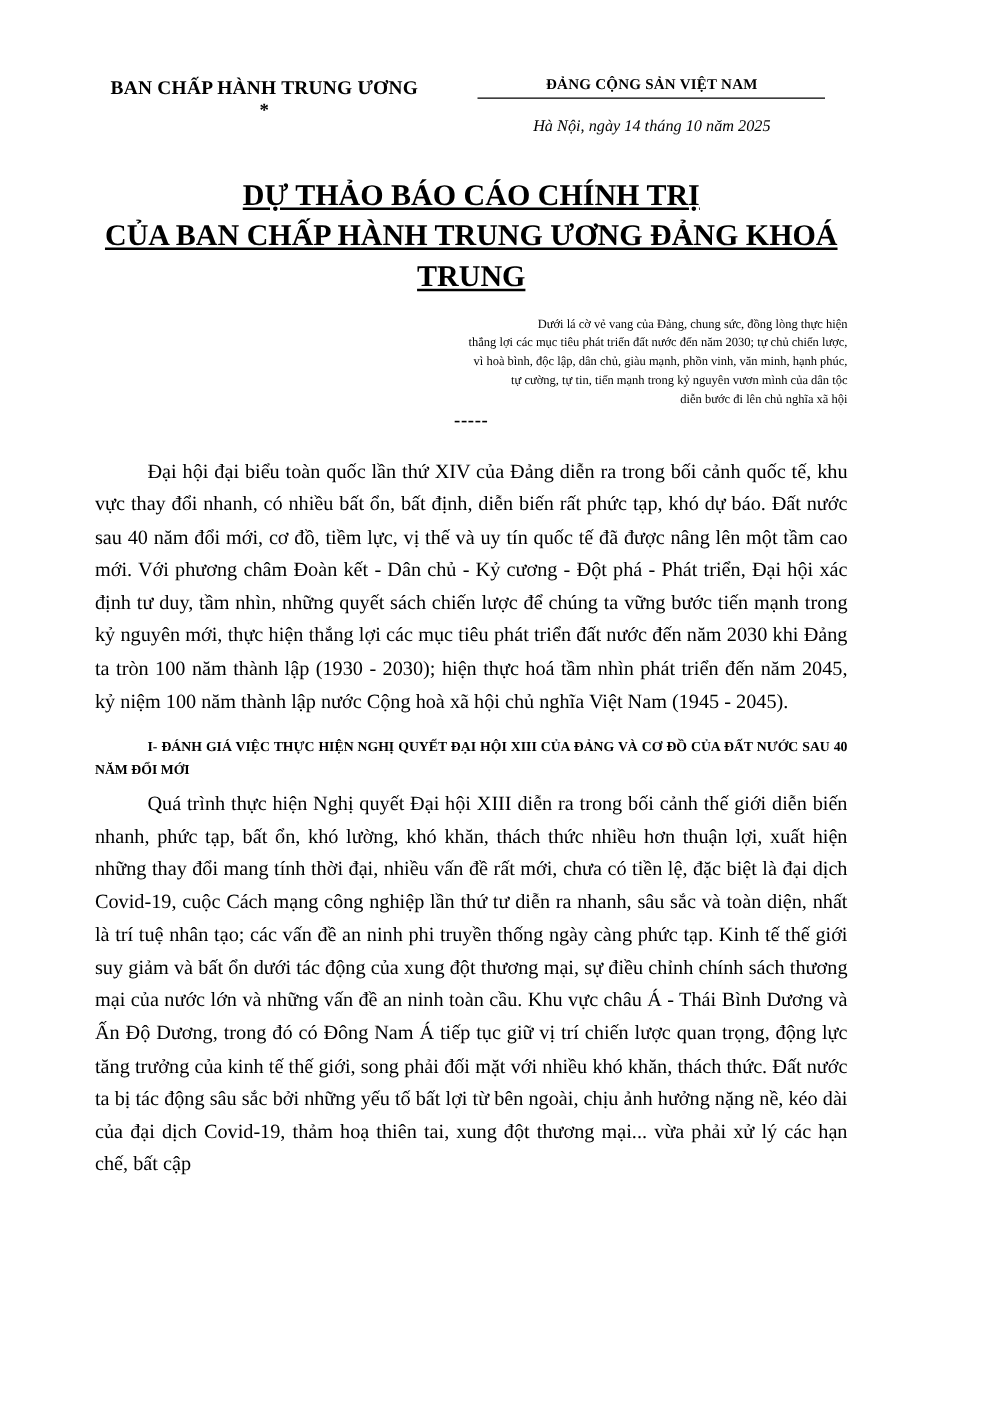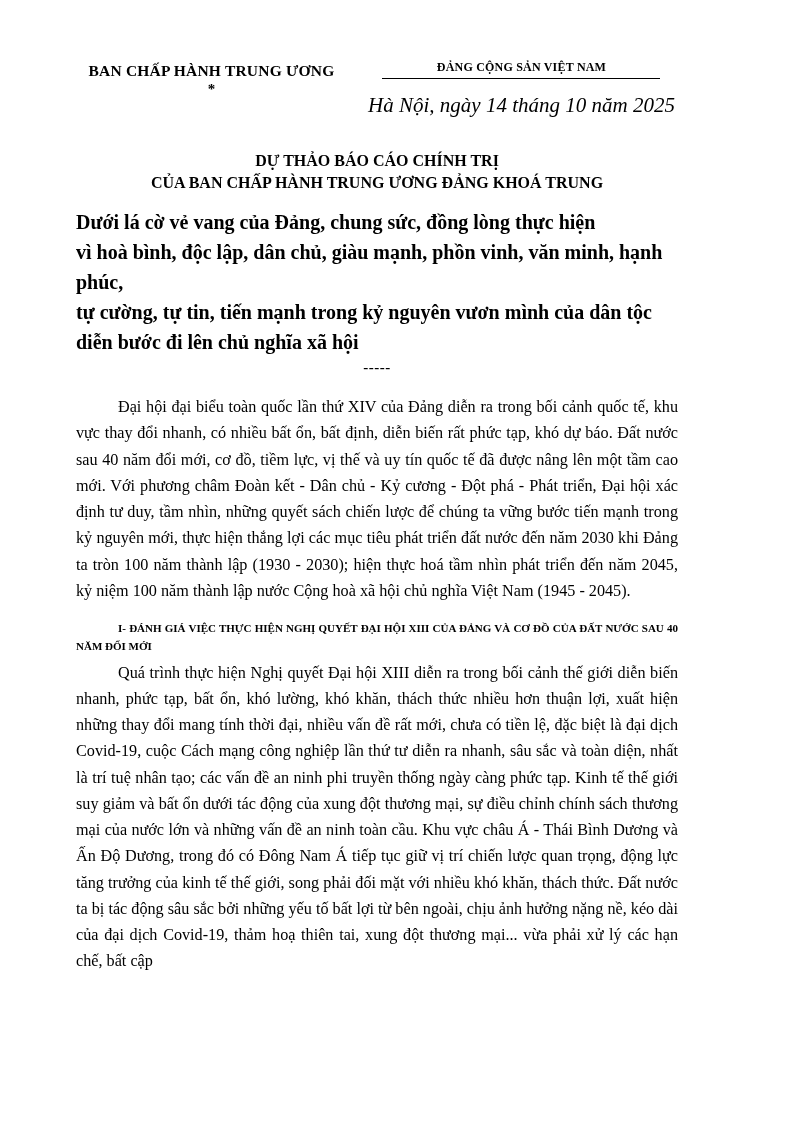--- a/index.html
+++ b/index.html
@@ -59,39 +59,40 @@
     padding-bottom: 2px;
   }
   .rule {
     width: 278px;
     height: 1px;
     background: #000;
     margin: 1px auto 0 auto;
   }
   .header-right .place-date {
     font-style: italic;
-    font-size: 21px;
+    font-size: 13px;
     margin-top: 14px;
     white-space: nowrap;
   }
 
   
   .title-block {
     text-align: center;
     margin-top: 32px;
   }
   .title-block .main-title {
     font-weight: bold;
-    font-size: 16px;
+    font-size: 24px;
     line-height: 1.35;
+    text-decoration: underline;
   }
   .slogan {
-    text-align: left;
-    font-weight: bold;
-    font-size: 20px;
+    text-align: right;
+    font-weight: normal;
+    font-size: 10px;
     line-height: 1.5;
     margin-top: 14px;
   }
   .dashes {
     text-align: center;
     font-weight: bold;
     font-size: 15px;
     letter-spacing: 0.5px;
     margin-top: 2px;
   }
@@ -138,20 +139,21 @@
     </div>
   </div>
 
   <div class="title-block">
     <div class="main-title">DỰ THẢO BÁO CÁO CHÍNH TRỊ</div>
     <div class="main-title">CỦA BAN CHẤP HÀNH TRUNG ƯƠNG ĐẢNG KHOÁ TRUNG</div>
   </div>
 
   <div class="slogan">
     <div>Dưới lá cờ vẻ vang của Đảng, chung sức, đồng lòng thực hiện</div>
+    <div>thắng lợi các mục tiêu phát triển đất nước đến năm 2030; tự chủ chiến lược,</div>
     <div>vì hoà bình, độc lập, dân chủ, giàu mạnh, phồn vinh, văn minh, hạnh phúc,</div>
     <div>tự cường, tự tin, tiến mạnh trong kỷ nguyên vươn mình của dân tộc</div>
     <div>diễn bước đi lên chủ nghĩa xã hội</div>
   </div>
   <div class="dashes">-----</div>
 
   <div class="body-text">
     <p>Đại hội đại biểu toàn quốc lần thứ XIV của Đảng diễn ra trong bối cảnh quốc tế, khu vực thay đổi nhanh, có nhiều bất ổn, bất định, diễn biến rất phức tạp, khó dự báo. Đất nước sau 40 năm đổi mới, cơ đồ, tiềm lực, vị thế và uy tín quốc tế đã được nâng lên một tầm cao mới. Với phương châm Đoàn kết - Dân chủ - Kỷ cương - Đột phá - Phát triển, Đại hội xác định tư duy, tầm nhìn, những quyết sách chiến lược để chúng ta vững bước tiến mạnh trong kỷ nguyên mới, thực hiện thắng lợi các mục tiêu phát triển đất nước đến năm 2030 khi Đảng ta tròn 100 năm thành lập (1930 - 2030); hiện thực hoá tầm nhìn phát triển đến năm 2045, kỷ niệm 100 năm thành lập nước Cộng hoà xã hội chủ nghĩa Việt Nam (1945 - 2045).</p>
     <div class="section-heading">I- ĐÁNH GIÁ VIỆC THỰC HIỆN NGHỊ QUYẾT ĐẠI HỘI XIII CỦA ĐẢNG VÀ CƠ ĐỒ CỦA ĐẤT NƯỚC SAU 40 NĂM ĐỔI MỚI</div>
     <p class="para-spaced">Quá trình thực hiện Nghị quyết Đại hội XIII diễn ra trong bối cảnh thế giới diễn biến nhanh, phức tạp, bất ổn, khó lường, khó khăn, thách thức nhiều hơn thuận lợi, xuất hiện những thay đổi mang tính thời đại, nhiều vấn đề rất mới, chưa có tiền lệ, đặc biệt là đại dịch Covid-19, cuộc Cách mạng công nghiệp lần thứ tư diễn ra nhanh, sâu sắc và toàn diện, nhất là trí tuệ nhân tạo; các vấn đề an ninh phi truyền thống ngày càng phức tạp. Kinh tế thế giới suy giảm và bất ổn dưới tác động của xung đột thương mại, sự điều chỉnh chính sách thương mại của nước lớn và những vấn đề an ninh toàn cầu. Khu vực châu Á - Thái Bình Dương và Ấn Độ Dương, trong đó có Đông Nam Á tiếp tục giữ vị trí chiến lược quan trọng, động lực tăng trưởng của kinh tế thế giới, song phải đối mặt với nhiều khó khăn, thách thức. Đất nước ta bị tác động sâu sắc bởi những yếu tố bất lợi từ bên ngoài, chịu ảnh hưởng nặng nề, kéo dài của đại dịch Covid-19, thảm hoạ thiên tai, xung đột thương mại... vừa phải xử lý các hạn chế, bất cập</p>

